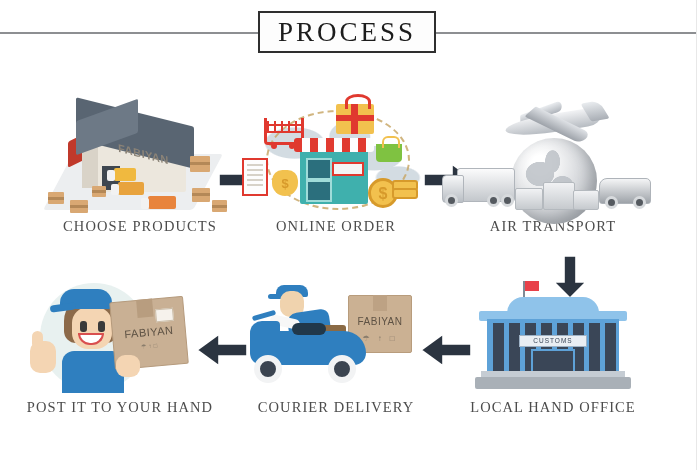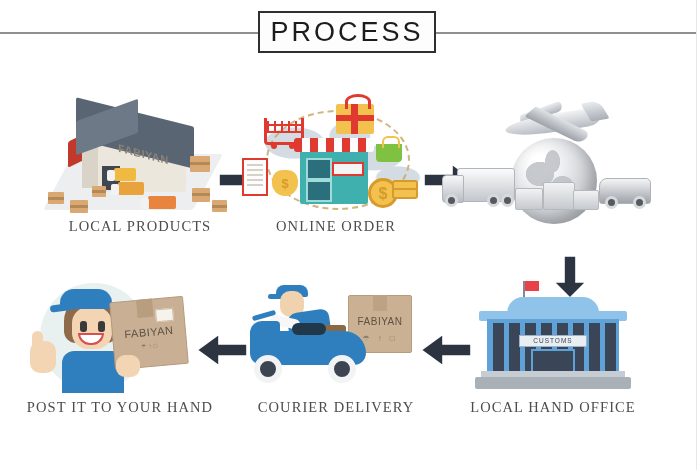--- a/index.html
+++ b/index.html
@@ -37,21 +37,21 @@
     width: 178px;
     height: 42px;
     border: 2px solid #2f2f2f;
     background: #fdfdfd;
     display: flex;
     align-items: center;
     justify-content: center;
     box-sizing: border-box;
   }
   .title-box .title-text {
-    font-family: Liberation Sans, sans-serif;
+    font-family: Liberation Serif, serif;
     font-size: 27px;
     letter-spacing: 3px;
     color: #1c1c1c;
     line-height: 1;
   }
 
   
   .stage {
     position: absolute;
     width: 200px;
@@ -568,21 +568,21 @@
       <div class="truck" style="left:78px; top:86px; width:26px; background:#e8a33d;">
         <span class="cab"></span>
       </div>
       <div class="truck" style="left:108px;top:100px;width:28px; background:#e8843d;">
         <span class="cab"></span>
       </div>
       <div class="truck" style="left:74px; top:72px; width:22px; background:#f0b93f;">
         <span class="cab"></span>
       </div>
     </div>
-    <div class="cap">LOCAL PRODUCTS</div>
+    <div class="cap">CHOOSE PRODUCTS</div>
   </div>
 
   <svg class="arrow" style="left:218px; top:163px;" width="52" height="34" viewBox="0 0 52 34">
     <path d="M1 11 H29 V1 L51 17 L29 33 V23 H1 Z" fill="#2b3440" stroke="#ffffff" stroke-width="1.6"></path>
   </svg>
 
   <div class="stage" id="stage-2">
     <div class="art">
       <div class="map-bg"></div>
       <div class="dash-ring"></div>
@@ -644,20 +644,21 @@
       <div class="wheel" style="left:48px; top:98px;"></div>
 
       <div class="cargo" style="left:62px;  top:92px; width:26px; height:20px;"></div>
       <div class="cargo" style="left:90px;  top:86px; width:30px; height:26px;"></div>
       <div class="cargo" style="left:120px; top:94px; width:24px; height:18px;"></div>
 
       <div class="van"></div>
       <div class="wheel" style="left:152px; top:100px;"></div>
       <div class="wheel" style="left:180px; top:100px;"></div>
     </div>
+    <div class="cap">AIR TRANSPORT</div>
   </div>
 
   <svg class="arrow" style="left:553px; top:255px;" width="34" height="44" viewBox="0 0 34 44">
     <path d="M11 1 H23 V27 H33 L17 43 L1 27 H11 Z" fill="#2b3440" stroke="#ffffff" stroke-width="1.6"></path>
   </svg>
 
   <div class="stage" id="stage-4">
     <div class="art">
       <div class="po-flagpole"></div>
       <div class="po-flag"></div>

